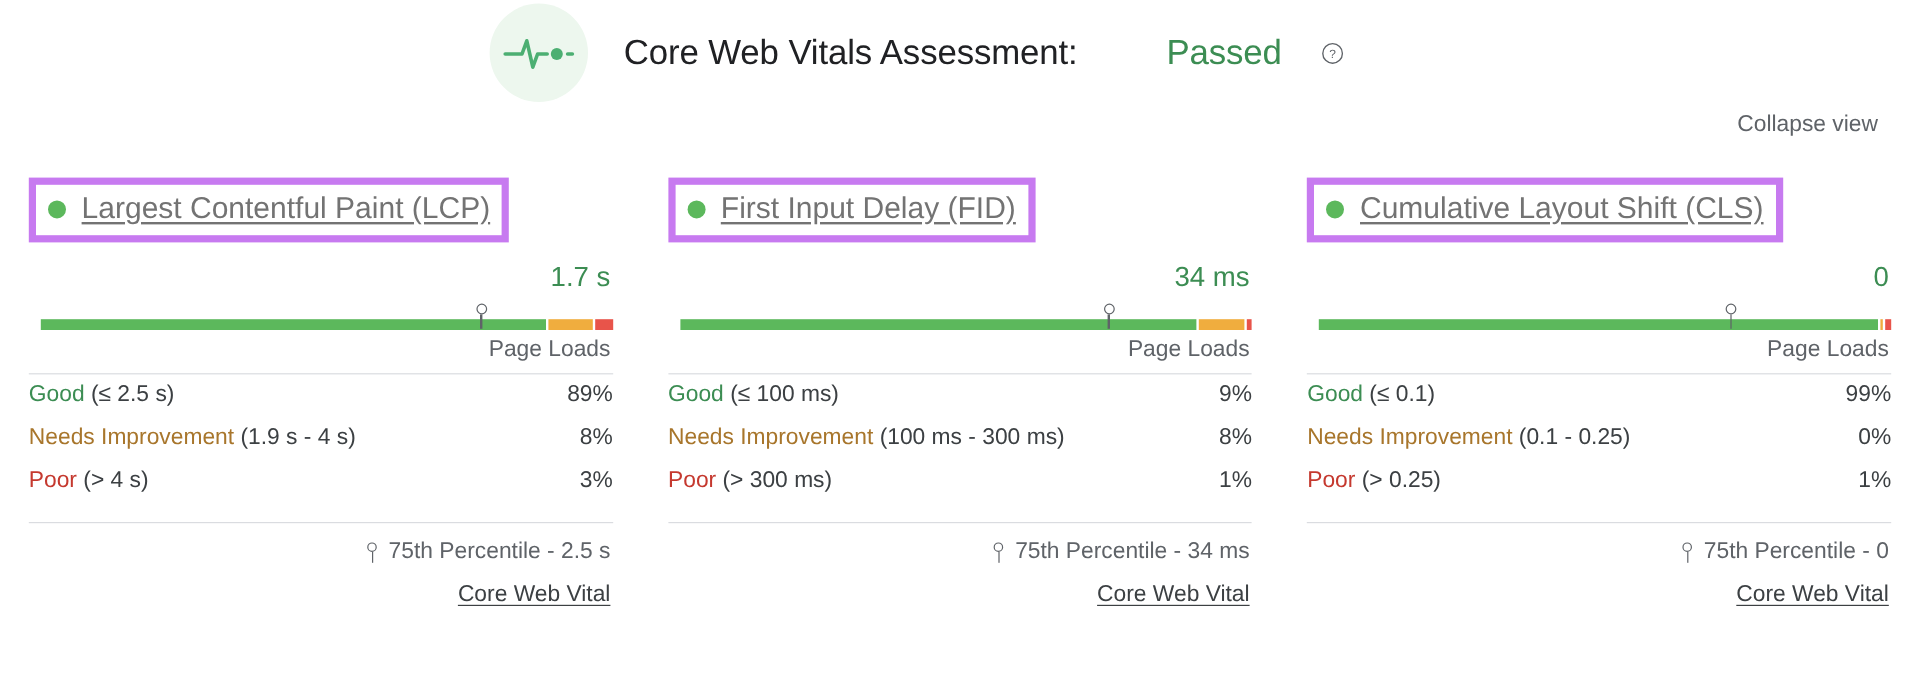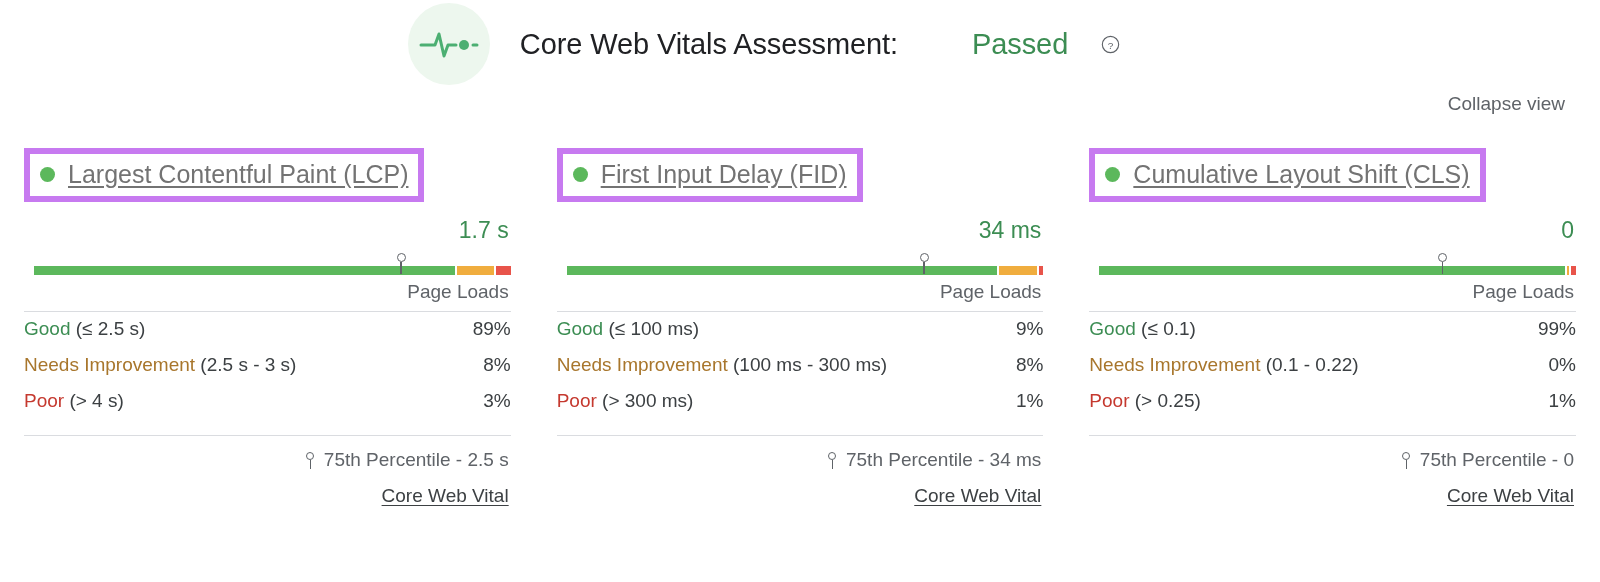--- a/index.html
+++ b/index.html
@@ -297,21 +297,21 @@
         <div class="stat-row">
           <span class="stat-label">
             <span class="lv-good">Good</span>
             <span class="range">(≤ 2.5 s)</span>
           </span>
           <span class="stat-pct">89%</span>
         </div>
         <div class="stat-row">
           <span class="stat-label">
             <span class="lv-ni">Needs Improvement</span>
-            <span class="range">(2.5 s - 3 s)</span>
+            <span class="range">(1.9 s - 4 s)</span>
           </span>
           <span class="stat-pct">8%</span>
         </div>
         <div class="stat-row">
           <span class="stat-label">
             <span class="lv-poor">Poor</span>
             <span class="range">(&gt; 4 s)</span>
           </span>
           <span class="stat-pct">3%</span>
         </div>
@@ -407,21 +407,21 @@
         <div class="stat-row">
           <span class="stat-label">
             <span class="lv-good">Good</span>
             <span class="range">(≤ 0.1)</span>
           </span>
           <span class="stat-pct">99%</span>
         </div>
         <div class="stat-row">
           <span class="stat-label">
             <span class="lv-ni">Needs Improvement</span>
-            <span class="range">(0.1 - 0.22)</span>
+            <span class="range">(0.1 - 0.25)</span>
           </span>
           <span class="stat-pct">0%</span>
         </div>
         <div class="stat-row">
           <span class="stat-label">
             <span class="lv-poor">Poor</span>
             <span class="range">(&gt; 0.25)</span>
           </span>
           <span class="stat-pct">1%</span>
         </div>

